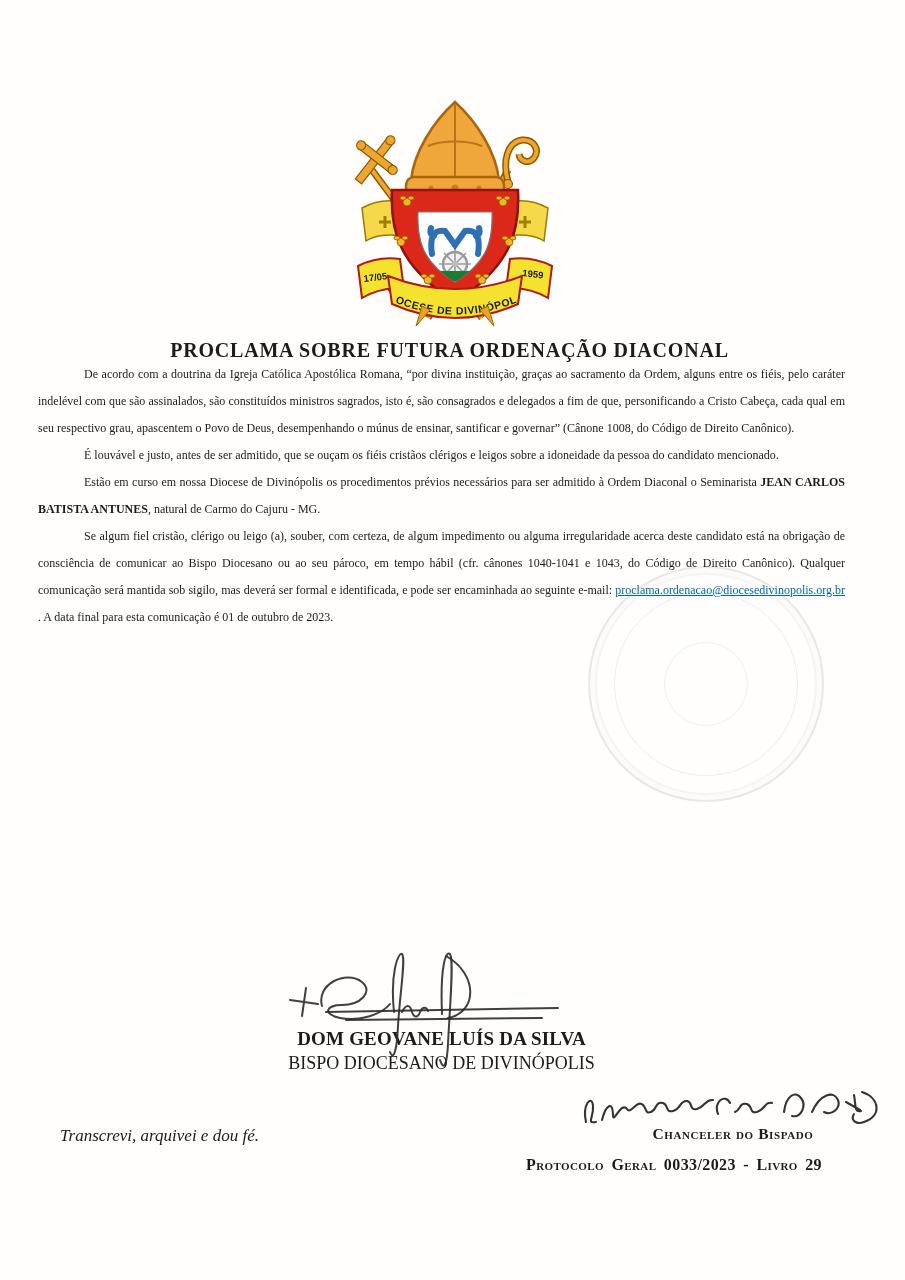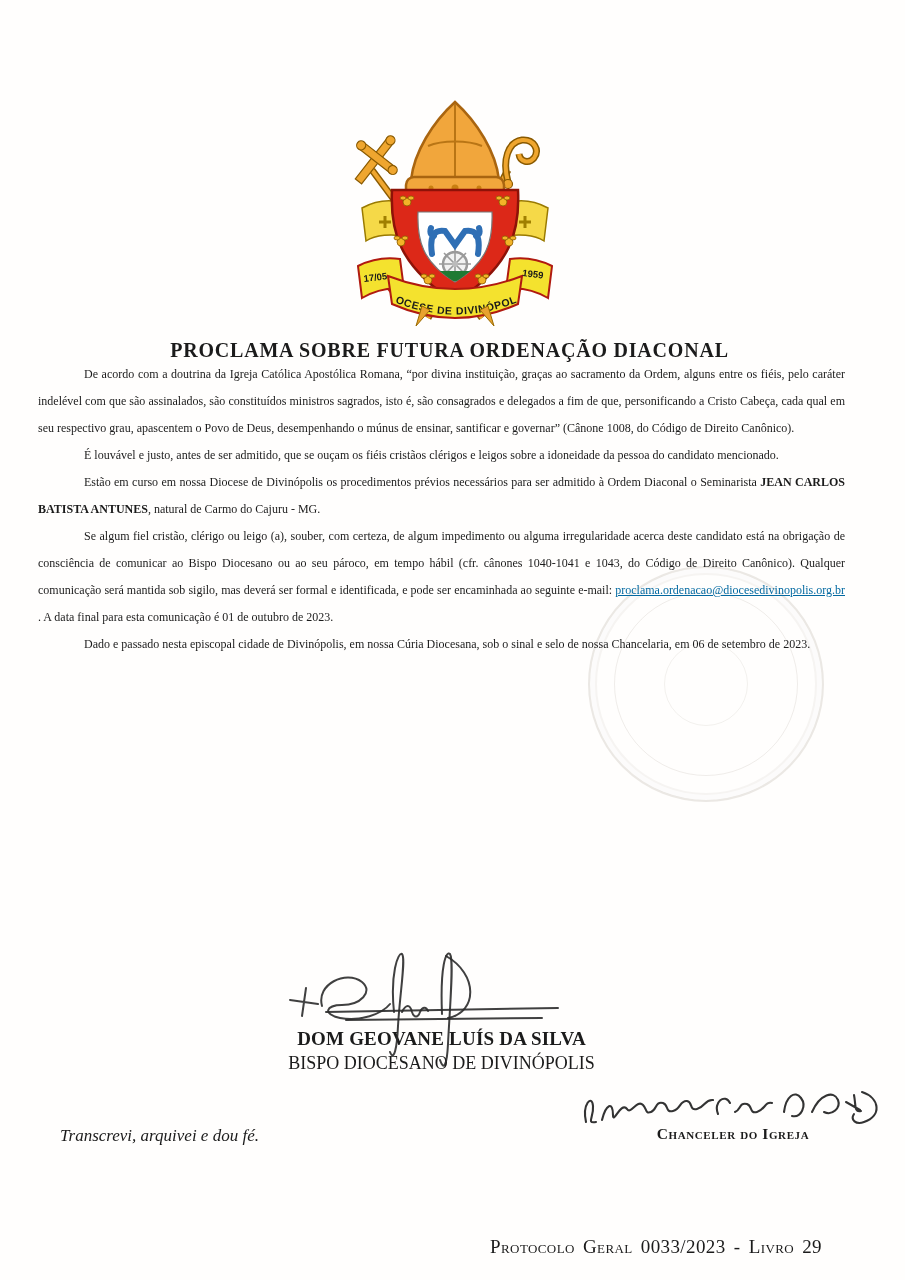--- a/index.html
+++ b/index.html
@@ -31,21 +31,21 @@
   .bishop-sig{position:absolute;left:282px;top:948px;width:300px;height:126px;z-index:3;}
   .bishop-block{position:absolute;top:1026px;left:38px;width:807px;text-align:center;z-index:1;}
   .bishop-name{font-size:19px;font-weight:bold;letter-spacing:0.2px;line-height:25px;}
   .bishop-title{font-size:18px;line-height:25px;}
   .clerk-note{position:absolute;left:60px;top:1110px;font-style:italic;font-size:17px;z-index:1;margin-top:16px;}
   .chanc-sig{position:absolute;left:578px;top:1084px;width:322px;height:50px;z-index:3;}
   .chanc-block{position:absolute;left:568px;top:1120px;width:330px;text-align:center;z-index:1;}
   .chanc-name{font-size:14px;letter-spacing:0.2px;line-height:18px;}
   .chanc-title{font-size:15.5px;font-weight:bold;font-variant:small-caps;letter-spacing:0.6px;margin-top:5px;}
   
-  .protocol{position:absolute;top:1236px;right:83px;font-size:19px;font-weight:normal;
+  .protocol{position:absolute;top:1156px;right:83px;font-size:16px;font-weight:bold;
     font-variant:small-caps;letter-spacing:0.4px;word-spacing:3px;z-index:1;}
   .sig-stroke{fill:none;stroke:#2b2b2b;stroke-width:2;stroke-linecap:round;stroke-linejoin:round;opacity:0.9;}
   .sig-stroke2{fill:none;stroke:#222;stroke-width:2.1;stroke-linecap:round;stroke-linejoin:round;opacity:0.92;}
 </style>
 </head>
 <body>
 
 <div class="page">
 
   <svg class="crest" viewBox="0 0 250 240" xmlns="http://www.w3.org/2000/svg">
@@ -155,21 +155,20 @@
 
   <div class="seal"></div>
 
   <h1 class="doc-title" style="margin:8px;">PROCLAMA SOBRE FUTURA ORDENAÇÃO DIACONAL</h1>
 
   <div class="text-block">
     <p><span>De acordo com a doutrina da Igreja Católica Apostólica Romana, “por divina instituição, graças ao sacramento da Ordem, alguns entre os fiéis, pelo caráter indelével com que são assinalados, são constituídos ministros sagrados, isto é, são consagrados e delegados a fim de que, personificando a Cristo Cabeça, cada qual em seu respectivo grau, apascentem o Povo de Deus, desempenhando o múnus de ensinar, santificar e governar” (Cânone 1008, do Código de Direito Canônico).</span></p>
     <p><span>É louvável e justo, antes de ser admitido, que se ouçam os fiéis cristãos clérigos e leigos sobre a idoneidade da pessoa do candidato mencionado.</span></p>
     <p><span>Estão em curso em nossa Diocese de Divinópolis os procedimentos prévios necessários para ser admitido à Ordem Diaconal o Seminarista </span><span class="bold-name">JEAN CARLOS BATISTA ANTUNES</span><span>, natural de Carmo do Cajuru - MG.</span></p>
     <p><span>Se algum fiel cristão, clérigo ou leigo (a), souber, com certeza, de algum impedimento ou alguma irregularidade acerca deste candidato está na obrigação de consciência de comunicar ao Bispo Diocesano ou ao seu pároco, em tempo hábil (cfr. cânones 1040-1041 e 1043, do Código de Direito Canônico). Qualquer comunicação será mantida sob sigilo, mas deverá ser formal e identificada, e pode ser encaminhada ao seguinte e-mail: </span><a class="email-link">proclama.ordenacao@diocesedivinopolis.org.br</a><span> . A data final para esta comunicação é 01 de outubro de 2023.</span></p>
-    <p><span>Dado e passado nesta episcopal cidade de Divinópolis, em nossa Cúria Diocesana, sob o sinal e selo de nossa Chancelaria, em 06 de setembro de 2023.</span></p>
   </div>
 
   <svg class="bishop-sig" viewBox="0 0 300 126" xmlns="http://www.w3.org/2000/svg">
     <path class="sig-stroke" d="M8,52 L36,56 M24,40 L20,68"></path>
     <path class="sig-stroke" d="M40,58 C34,36 64,22 80,34 C92,44 78,57 60,57 C44,57 40,66 58,70 C78,74 100,66 108,56"></path>
     <path class="sig-stroke" d="M112,64 C108,26 116,4 120,6 C124,10 118,44 116,78 C115,100 112,114 108,104"></path>
     <path class="sig-stroke" d="M120,64 c4,-8 8,-8 10,0 c2,6 6,6 8,0 c2,-5 6,-6 8,-1"></path>
     <path class="sig-stroke" d="M160,66 C158,18 164,2 168,6 C172,12 168,56 166,96 C165,116 162,124 158,112"></path>
     <path class="sig-stroke" d="M164,8 C196,26 196,64 166,70"></path>
     <path class="sig-stroke" d="M44,64 L276,60 M64,72 L260,70"></path>
@@ -184,18 +183,18 @@
 
   <svg class="chanc-sig" viewBox="0 0 322 50" xmlns="http://www.w3.org/2000/svg">
     <path class="sig-stroke2" d="M8,38 C4,20 14,10 15,22 C16,33 8,40 18,38"></path>
     <path class="sig-stroke2" d="M24,36 c4,-16 11,-19 11,-5 c0,10 8,-14 14,-6 c4,6 10,-10 16,-4 c4,4 2,9 8,7 c6,-2 4,-11 12,-9 c6,2 2,10 10,8 c8,-2 7,-11 14,-10 c6,1 2,10 10,8 c8,-2 8,-10 16,-9"></path>
     <path class="sig-stroke2" d="M140,30 c-5,-12 7,-21 12,-11 m5,9 c6,-2 4,-10 12,-8 c6,2 2,10 10,8 c8,-2 8,-11 15,-9"></path>
     <path class="sig-stroke2" d="M206,28 c2,-16 11,-22 17,-14 c6,8 0,20 -9,18 m20,-4 c8,-18 22,-22 26,-12 c3,8 -6,16 -14,12 m22,-10 l14,8 m-6,-15 c2,10 0,18 7,16"></path>
     <path class="sig-stroke2" d="M284,8 C302,14 304,32 286,38 C278,41 272,36 276,30"></path>
   </svg>
 
   <div class="chanc-block">
-    <div class="chanc-title">Chanceler do Igreja</div>
+    <div class="chanc-title">Chanceler do Bispado</div>
   </div>
 
   <div class="protocol">Protocolo Geral 0033/2023 - Livro 29</div>
 
 </div>
 
 </body></html>

